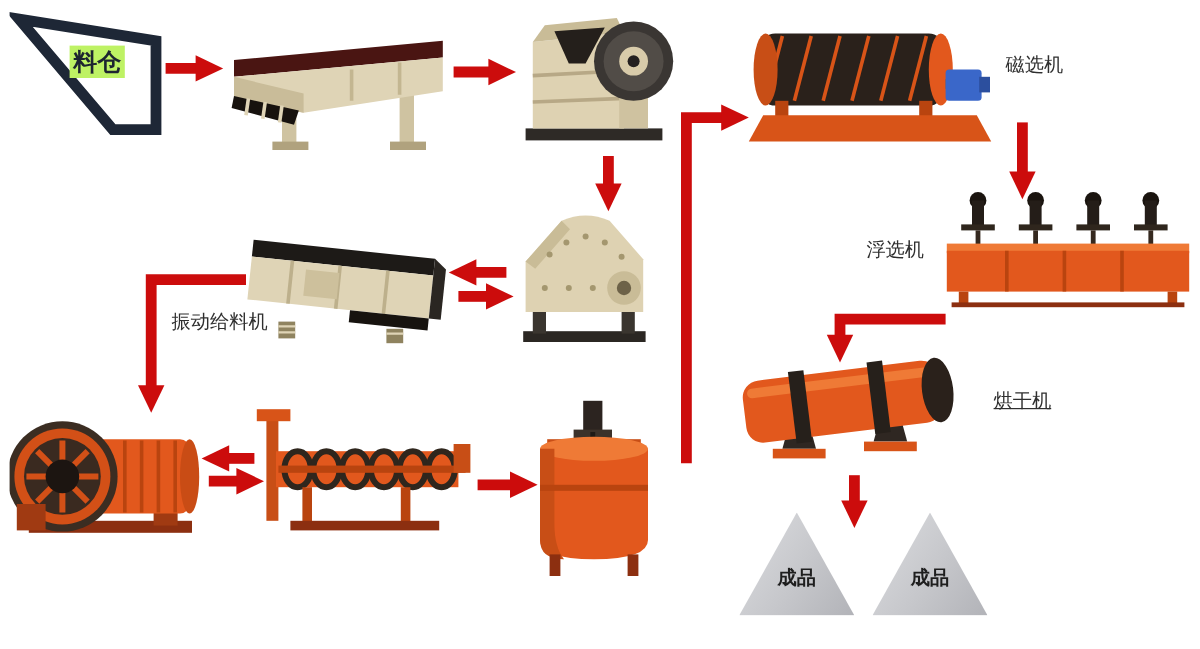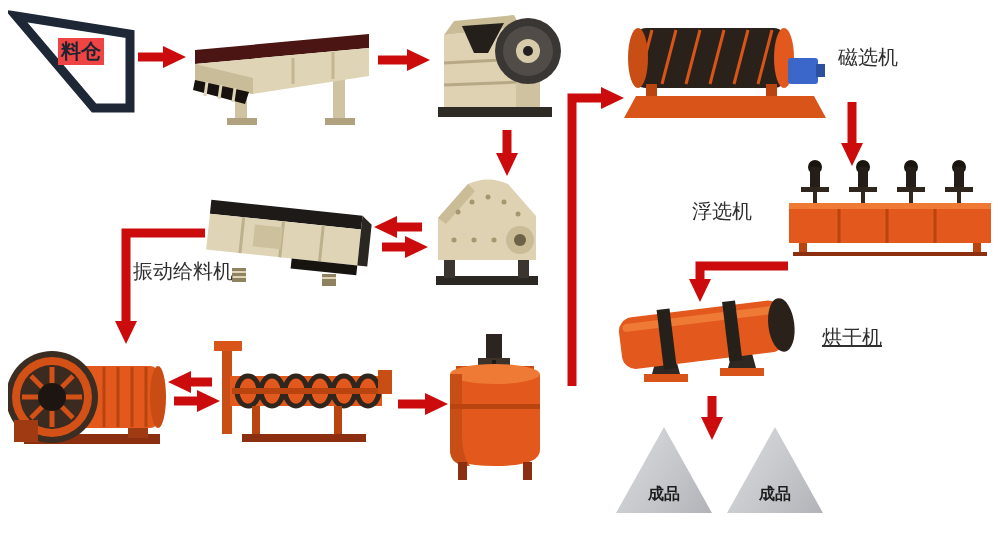--- a/index.html
+++ b/index.html
@@ -3,34 +3,34 @@
 <meta charset="utf-8">
 <style>
   html,body{margin:0;padding:0;background:#fff;}
   .canvas{
     position:relative;width:1000px;height:541px;background:#ffffff;overflow:hidden;
     font-family:"Liberation Sans","DejaVu Sans",sans-serif;
   }
   .arrow-layer{position:absolute;left:0;top:0;z-index:1;}
   .node{position:absolute;z-index:2;}
   .diagram-label{
-    position:absolute;z-index:3;font-size:20px;color:#2f2f2f;
+    position:absolute;z-index:3;font-size:16px;color:#2f2f2f;
     text-align:center;white-space:nowrap;line-height:1.1;
   }
   .silo-label{
     position:absolute;z-index:3;font-size:20px;font-weight:600;color:#1d2430;
-    background:#ef4444;padding:0 3px;white-space:nowrap;
+    background:#bef264;padding:0 3px;white-space:nowrap;
   }
   .product-tri{
     position:absolute;z-index:2;width:96px;height:86px;
     background:linear-gradient(125deg,#dcdde0 0%,#c6c7cb 55%,#b2b3b8 100%);
     clip-path:polygon(50% 0,100% 100%,0 100%);
     display:flex;align-items:flex-end;justify-content:center;
   }
-  .product-tri span{font-size:16px;font-weight:700;color:#1e1e1e;padding-bottom:8px;}
+  .product-tri span{font-size:16px;font-weight:700;color:#1e1e1e;padding-bottom:20px;}
 </style>
 </head>
 <body>
 
 <div class="canvas">
 
   <svg class="arrow-layer" width="1000" height="541">
     <defs>
       <marker id="ah" markerUnits="userSpaceOnUse" markerWidth="26" markerHeight="24" refX="4" refY="12" orient="auto">
         <path d="M1,1 L24,12 L1,23 Z" fill="#cc0c0c"></path>
@@ -253,21 +253,21 @@
       <rect x="4" y="48" width="202" height="8" fill="#ef7a36"></rect>
       <rect x="4" y="54" width="202" height="34" fill="#e2581d"></rect>
       <line x1="54" y1="54" x2="54" y2="88" stroke="#b9440f" stroke-width="3"></line>
       <line x1="102" y1="54" x2="102" y2="88" stroke="#b9440f" stroke-width="3"></line>
       <line x1="150" y1="54" x2="150" y2="88" stroke="#b9440f" stroke-width="3"></line>
       <rect x="14" y="88" width="8" height="10" fill="#b9440f"></rect>
       <rect x="188" y="88" width="8" height="10" fill="#b9440f"></rect>
       <rect x="8" y="97" width="194" height="4" fill="#8c2f10"></rect>
     </svg>
   </div>
-  <div class="diagram-label" style="left:682px;top:200px;width:80px;">浮选机</div>
+  <div class="diagram-label" style="left:706px;top:200px;width:80px;">浮选机</div>
 
   <div class="node" style="left:608px;top:280px;">
     <svg width="202" height="114" viewBox="0 0 202 114">
       <polygon points="44,94 72,94 66,72 50,72" fill="#2f2722"></polygon>
       <polygon points="120,88 148,88 142,66 126,66" fill="#2f2722"></polygon>
       <rect x="36" y="94" width="44" height="8" fill="#d85418"></rect>
       <rect x="112" y="88" width="44" height="8" fill="#d85418"></rect>
       <g transform="rotate(-7 100 55)">
         <rect x="12" y="28" width="164" height="52" rx="14" fill="#e2581d"></rect>
         <rect x="16" y="34" width="156" height="8" rx="4" fill="#ef7a36"></rect>

